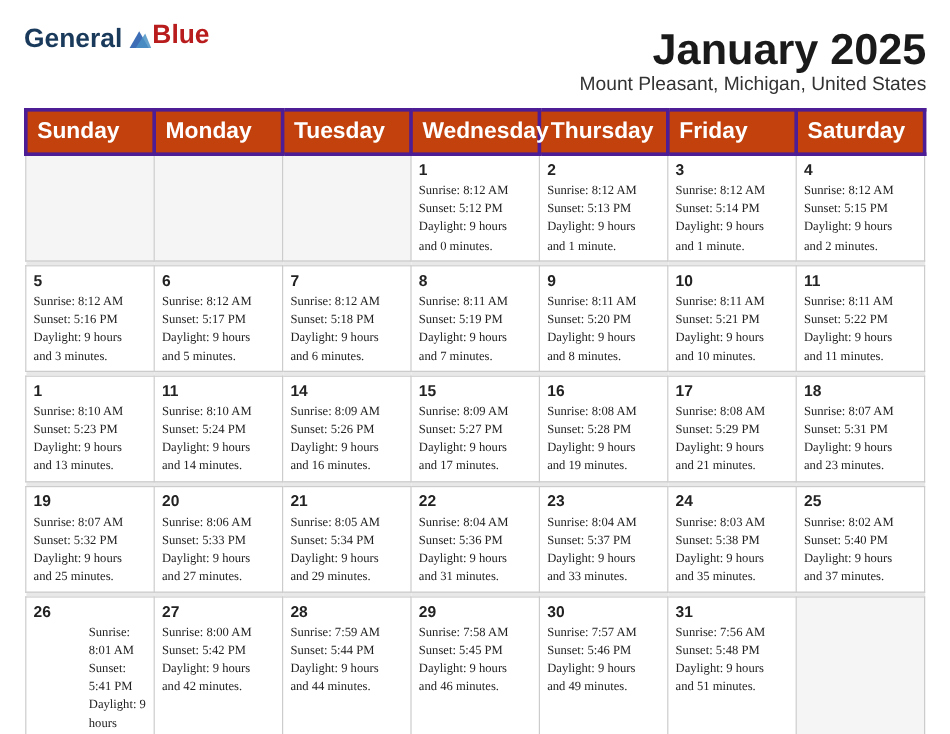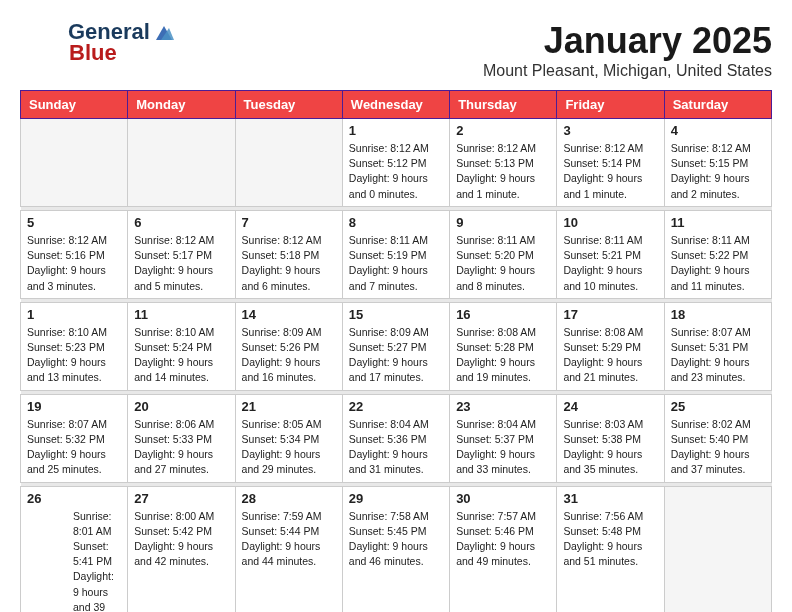--- a/index.html
+++ b/index.html
@@ -11,50 +11,49 @@
       padding: 20px;
     }
     .header-area {
       display: flex;
       justify-content: space-between;
       align-items: flex-start;
       margin-bottom: 10px;
     }
     .logo {
       display: flex;
-      flex-direction: column;
+      flex-direction: row;
       align-items: flex-start;
-      margin-left: 48px;
     }
     .title-area {
       text-align: right;
     }
     .month-title {
       font-size: 36px;
       font-weight: bold;
       color: #1a1a1a;
       text-align: right;
     }
     .location-title {
       font-size: 16px;
       color: #333;
     }
     .calendar {
       width: 100%;
       border-collapse: collapse;
       table-layout: fixed;
     }
     .calendar th {
-      background-color: #ef4444;
+      background-color: #c2410c;
       color: #fff;
       text-align: left;
       padding: 6px 8px;
-      font-size: 13px;
+      font-size: 19px;
       font-weight: bold;
-      border: 1px solid #4c1d95;
+      border: 3px solid #4c1d95;
     }
     .calendar td {
       border: 1px solid #ccc;
       vertical-align: top;
       padding: 4px 6px;
       height: 85px;
       background: #fff;
       font-size: 11px;
       color: #222;
     }
@@ -64,20 +63,21 @@
     .day-number {
       font-weight: bold;
       font-size: 13px;
       margin-bottom: 3px;
       display: block;
     }
     .day-info {
       font-size: 10.5px;
       line-height: 1.45;
       color: #222;
+      font-family: Liberation Serif, serif;
     }
     .row-spacer td {
       height: 4px;
       border: none;
       background: #e8e8e8;
       padding: 0;
     }
   </style>
 </head>
 <body>

